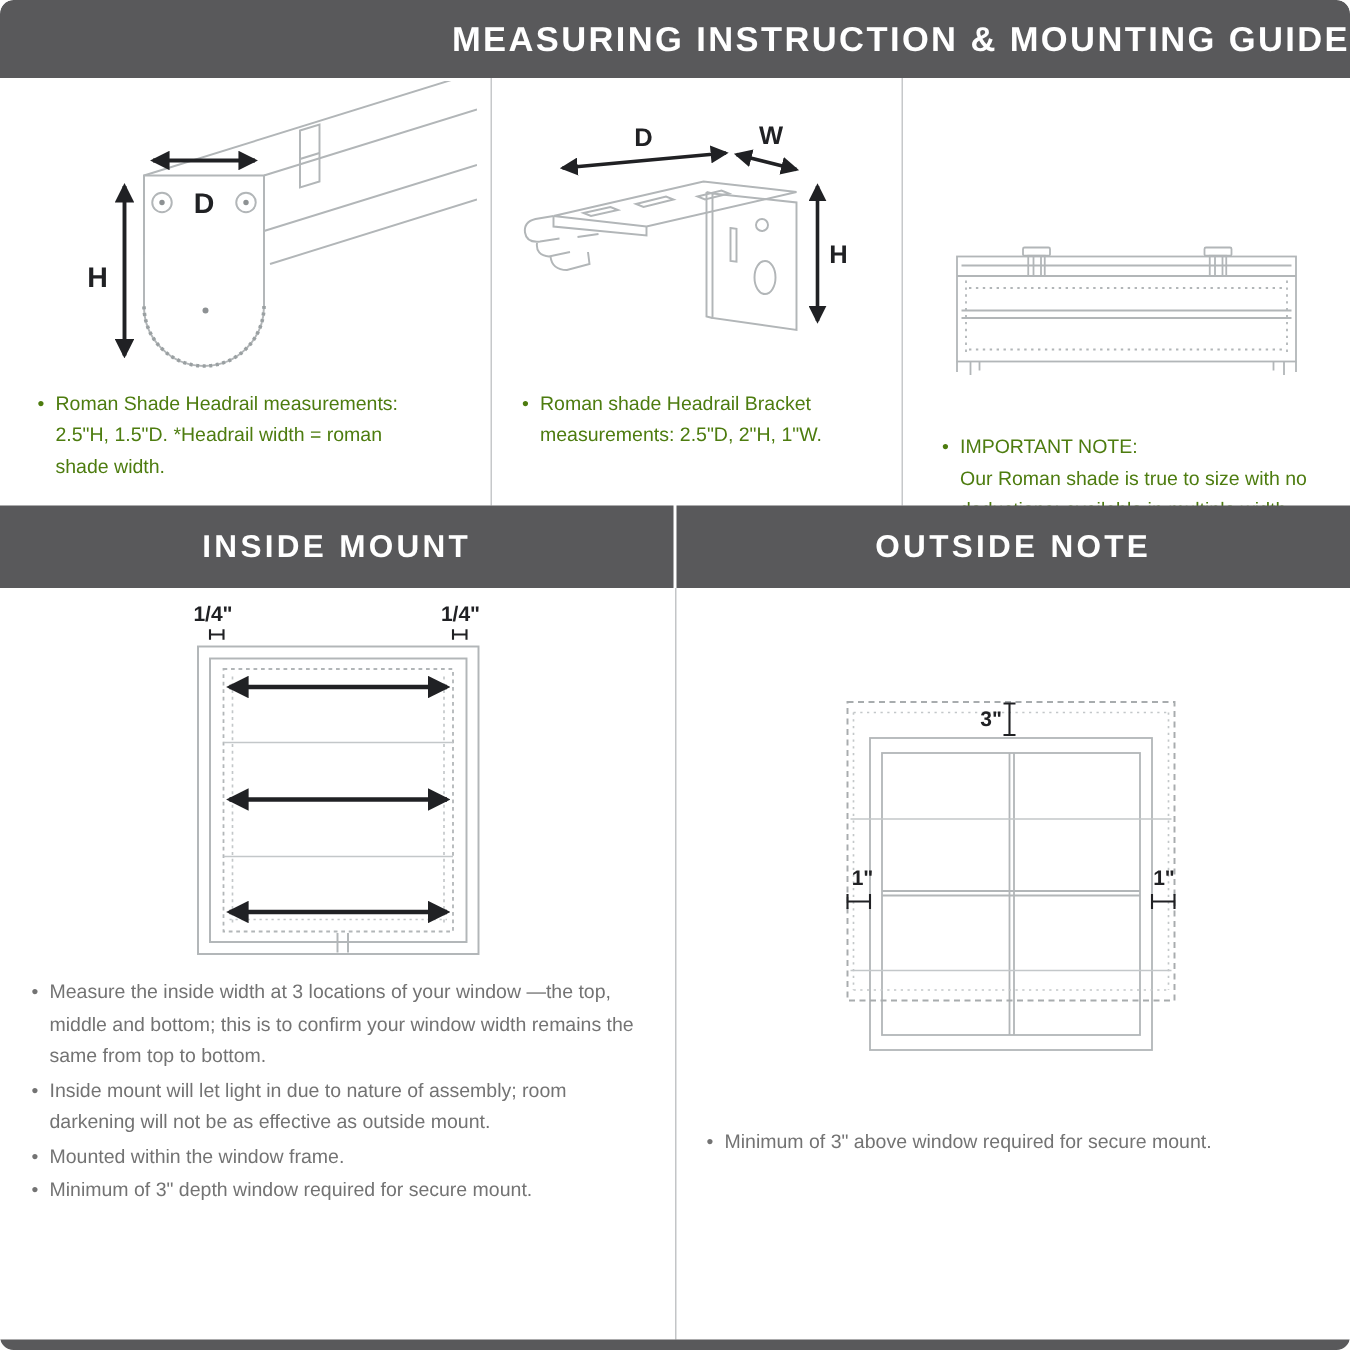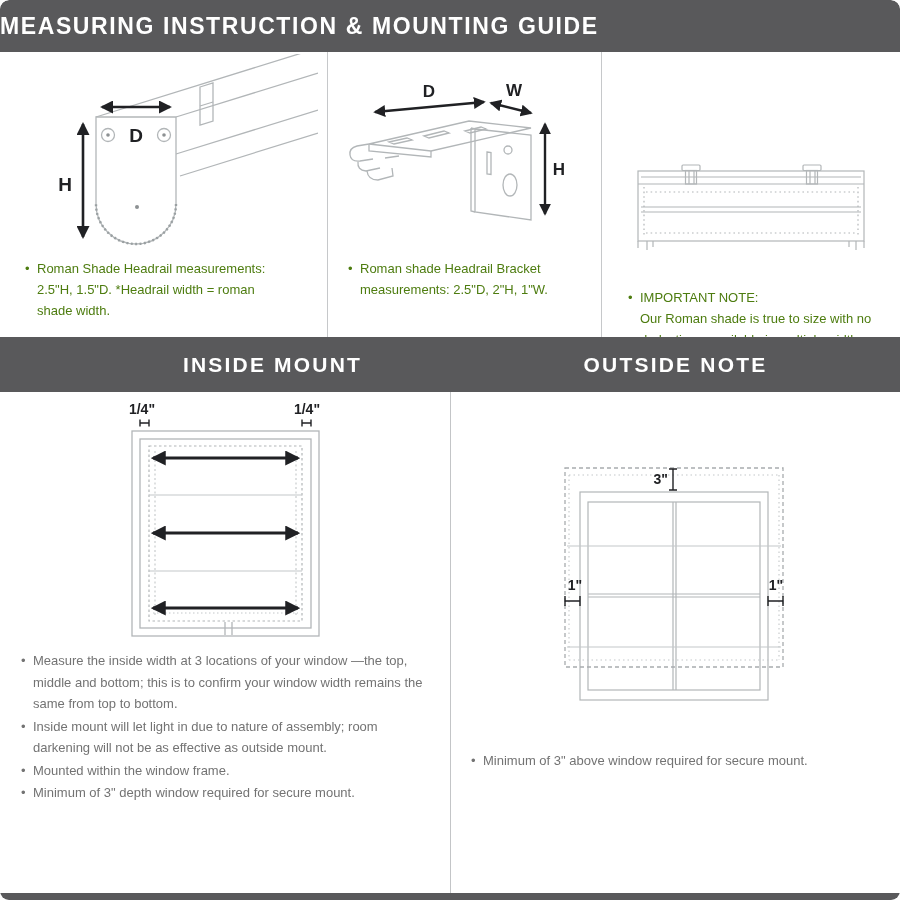--- a/index.html
+++ b/index.html
@@ -1,24 +1,24 @@
 <!DOCTYPE html>
 <html><head>
 <meta charset="utf-8">
 <style>
   html,body{margin:0;padding:0;background:#fdfdfd;}
   .page{position:relative;width:900px;height:900px;margin:0 auto;background:#ffffff;
         font-family:"Liberation Sans", sans-serif;overflow:hidden;border-radius:9px;}
   
   .topbar{position:absolute;left:0;top:0;width:900px;height:52px;background:#59595b;
-          border-radius:9px 9px 0 0;display:flex;align-items:center;justify-content:flex-start;}
+          border-radius:9px 9px 0 0;display:flex;align-items:center;justify-content:flex-end;}
   .topbar span{color:#fff;font-size:23px;font-weight:bold;letter-spacing:1.6px;}
   .mbar{position:absolute;top:337px;height:55px;background:#59595b;display:flex;
         align-items:center;justify-content:center;}
-  .mbar.left{left:0;width:449px;padding-left:48px;}
+  .mbar.left{left:0;width:449px;}
   .mbar.right{left:451px;width:449px;}
   .mbar span{color:#fff;font-size:21px;font-weight:bold;letter-spacing:2.2px;}
   .bottombar{position:absolute;left:0;top:893px;width:900px;height:7px;background:#59595b;
              border-radius:0 0 9px 9px;}
   
   .toprow{position:absolute;left:0;top:52px;width:900px;height:285px;}
   .col{position:absolute;top:0;height:285px;}
   .col1{left:0;width:327px;}
   .col2{left:327px;width:274px;}
   .col3{left:601px;width:299px;margin-top:35px;}

